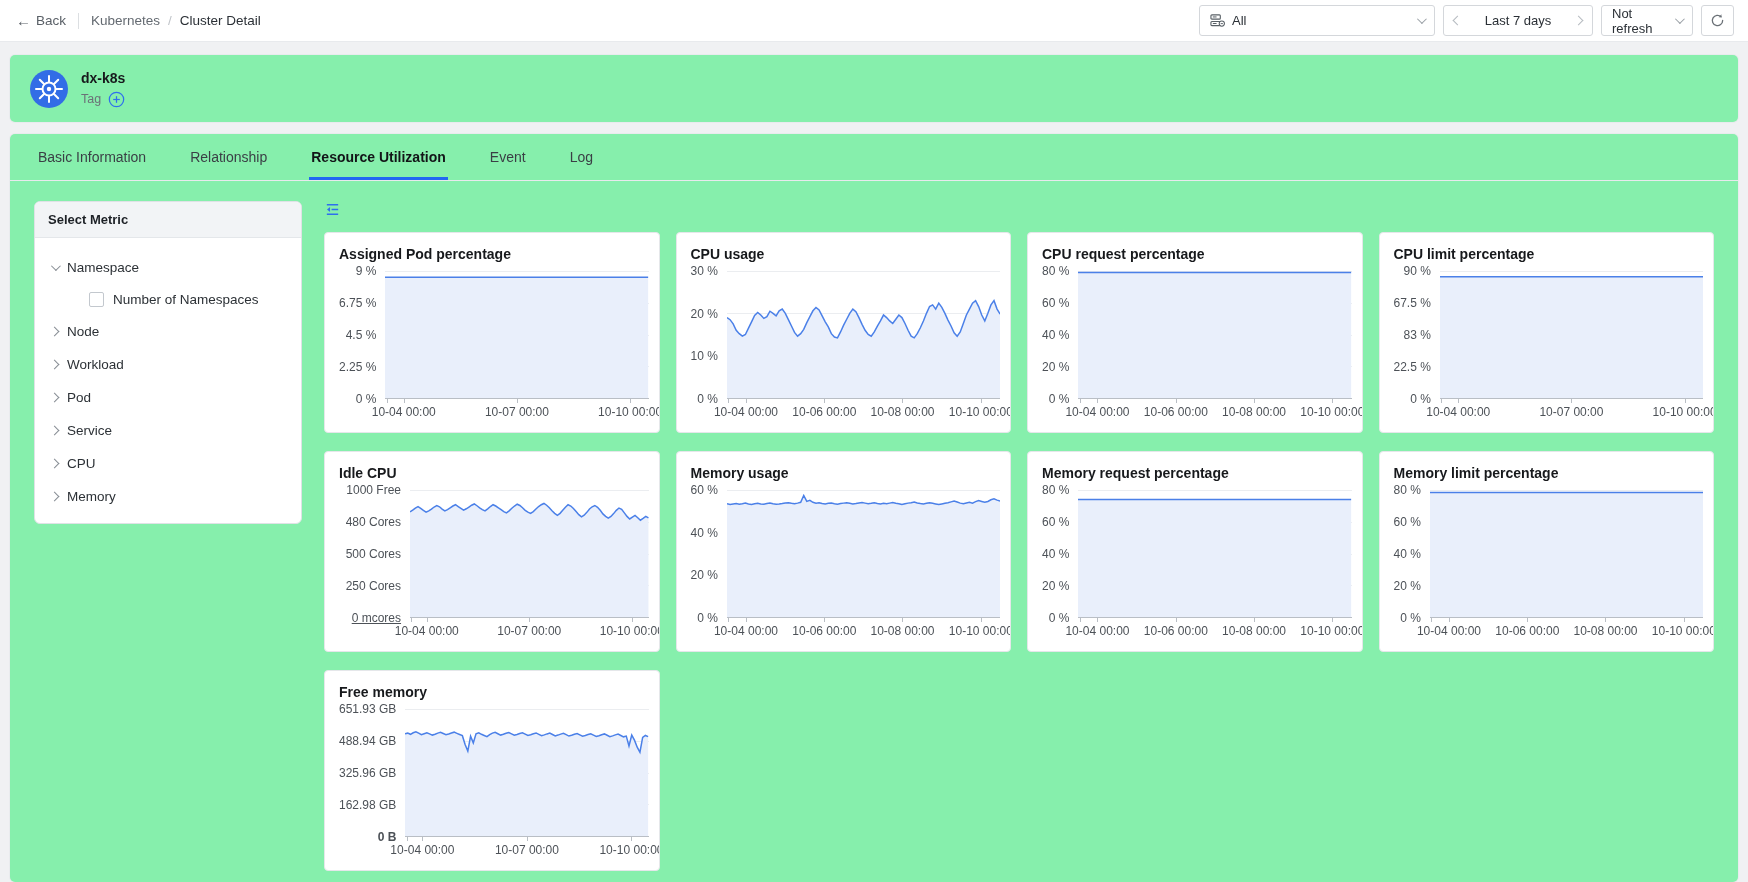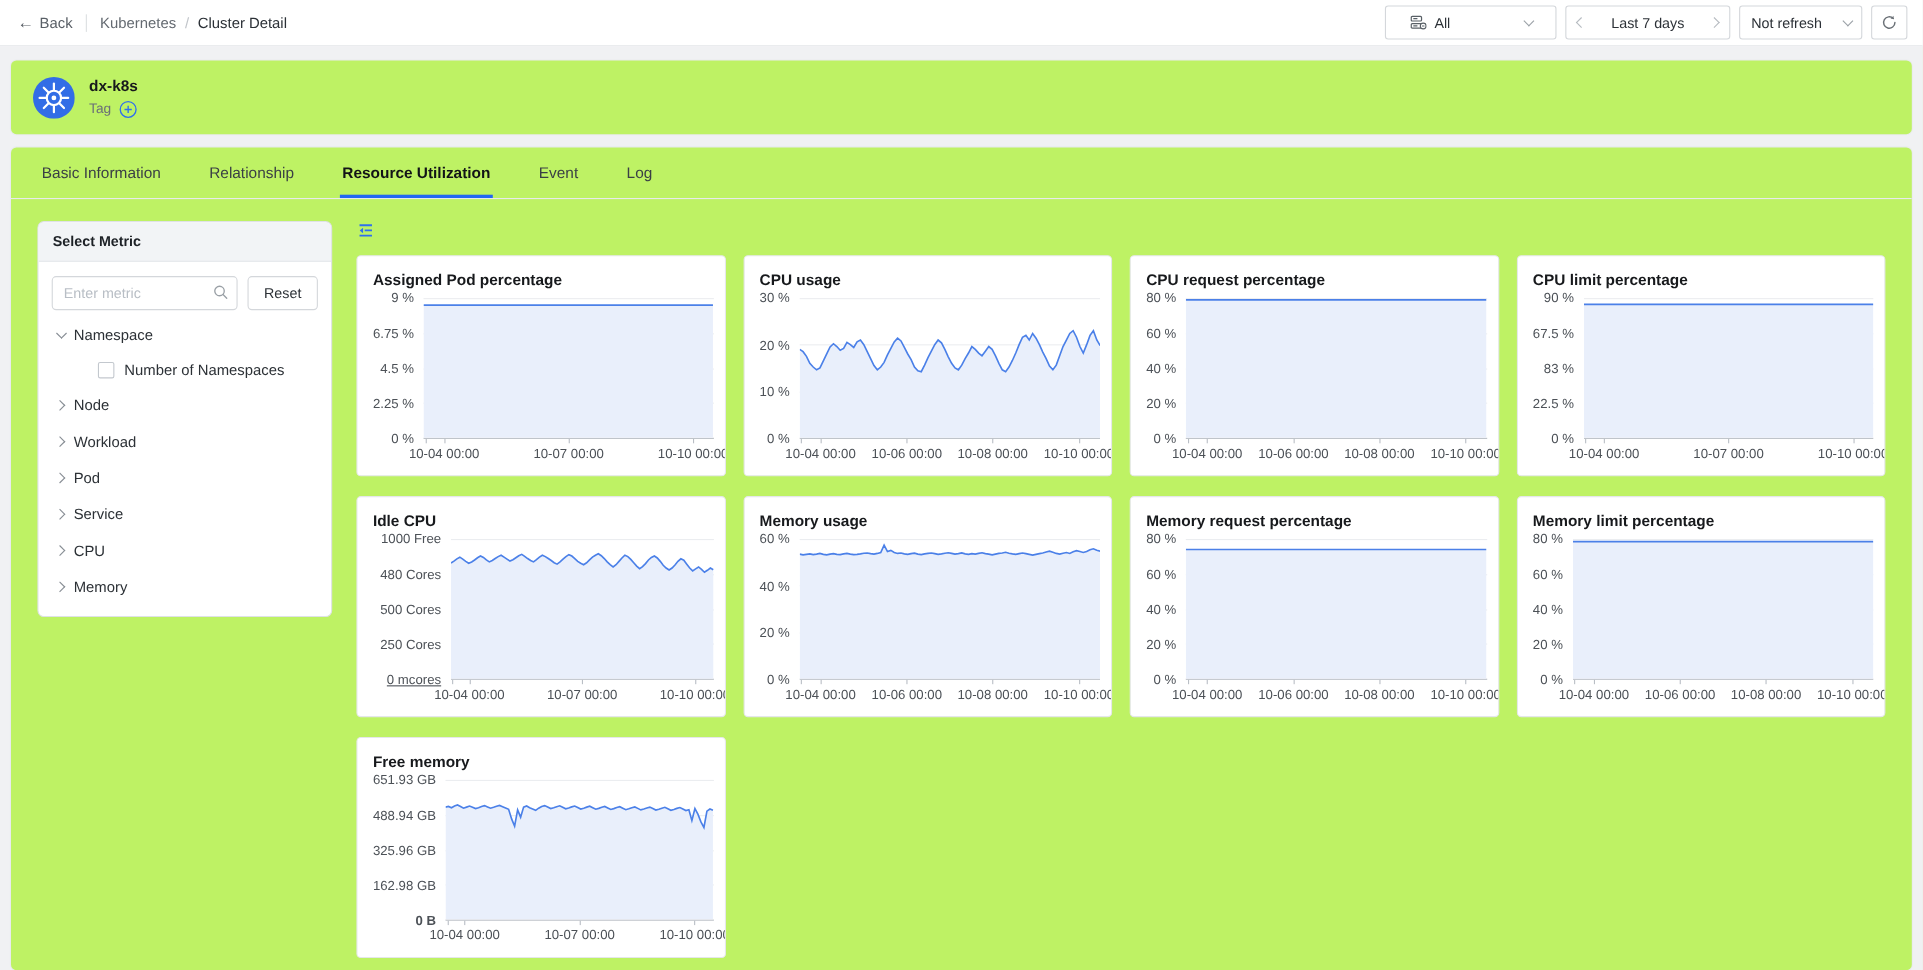--- a/index.html
+++ b/index.html
@@ -13,34 +13,34 @@
   .back { display:flex; align-items:center; gap:5px; color:#595f66; cursor:pointer; }
   .back .arrow { font-size:15px; line-height:1; color:#595f66; }
   .tb-sep { width:1px; height:16px; background:#dcdfe2; }
   .crumb { display:flex; align-items:center; gap:8px; }
   .crumb .c1 { color:#646a71; }
   .crumb .slash { color:#c0c4c9; }
   .crumb .c2 { color:#2b3036; }
   .tb-right { display:flex; align-items:center; gap:8px; }
   .ctrl { height:31px; border:1px solid #d4d7db; border-radius:3px; background:#fff;
     display:flex; align-items:center; font-size:13px; color:#2b3036; }
-  .ctrl.cluster { width:156px; padding:0 22px; gap:7px; }
+  .ctrl.cluster { width:236px; padding:0 10px; gap:7px; }
   .ctrl.cluster .grow { flex:1; }
   .ctrl.range { width:150px; padding:0 10px; justify-content:space-between; }
-  .ctrl.refresh-mode { width:112px; padding:0 10px; justify-content:space-between; }
+  .ctrl.refresh-mode { width:92px; padding:0 10px; justify-content:space-between; }
   .ctrl.iconbtn { width:33px; justify-content:center; }
   .chev { display:inline-block; width:7px; height:7px; border-right:1.4px solid #9aa0a6;
     border-bottom:1.4px solid #9aa0a6; }
   .chev.down { transform:rotate(45deg) translateY(-2px); }
   .chev.left { transform:rotate(135deg); border-color:#b6bbc1; }
   .chev.right { transform:rotate(-45deg); border-color:#b6bbc1; }
 
   
   .page { padding:13px 10px 0 10px; height:840px; display:flex; flex-direction:column; gap:12px; }
-  .card { background:#bef264; border-radius:5px; box-shadow:0 0 0 1px #e9ebee; }
+  .card { background:#86efac; border-radius:5px; box-shadow:0 0 0 1px #e9ebee; }
 
   
   .cluster-card { padding:13px 20px; display:flex; align-items:center; gap:13px; height:67px; flex-shrink:0;}
   .k8s-logo { width:38px; height:38px; flex-shrink:0; }
   .cl-name { font-size:14px; font-weight:700; color:#17191c; margin-bottom:5px; }
   .cl-tagrow { display:flex; align-items:center; gap:7px; font-size:12.5px; color:#6b7177; }
 
   
   .main-card { flex:1; display:flex; flex-direction:column; overflow:hidden; }
   .tabs { display:flex; gap:40px; padding:0 26px; border-bottom:1px solid #e8eaed; flex-shrink:0; }
@@ -181,30 +181,20 @@
         <button class="tab active">Resource Utilization</button>
         <button class="tab">Event</button>
         <button class="tab">Log</button>
       </div>
 
     <div class="content">
 
       <div class="metric-panel">
         <div class="mp-head">Select Metric</div>
         <div class="mp-body">
-          <div class="search-row">
-            <div class="search-box">
-              <input type="text" placeholder="Enter metric" style="">
-              <svg class="search-ic" width="15" height="15" viewBox="0 0 16 16">
-                <circle cx="7" cy="7" r="4.6" fill="none" stroke="#9aa0a6" stroke-width="1.3"></circle>
-                <line x1="10.4" y1="10.4" x2="14" y2="14" stroke="#9aa0a6" stroke-width="1.3" stroke-linecap="round"></line>
-              </svg>
-            </div>
-            <button class="reset-btn">Reset</button>
-          </div>
           <div id="metric-tree">
               <div class="tree-row">
                 <span class="tree-chev expanded"></span>
                 <span class="tree-label">Namespace</span>
               </div>
               <div class="tree-child">
                 <span class="cb"></span>
                 <span class="tree-label">Number of Namespaces</span>
               </div>
               <div class="tree-row">

